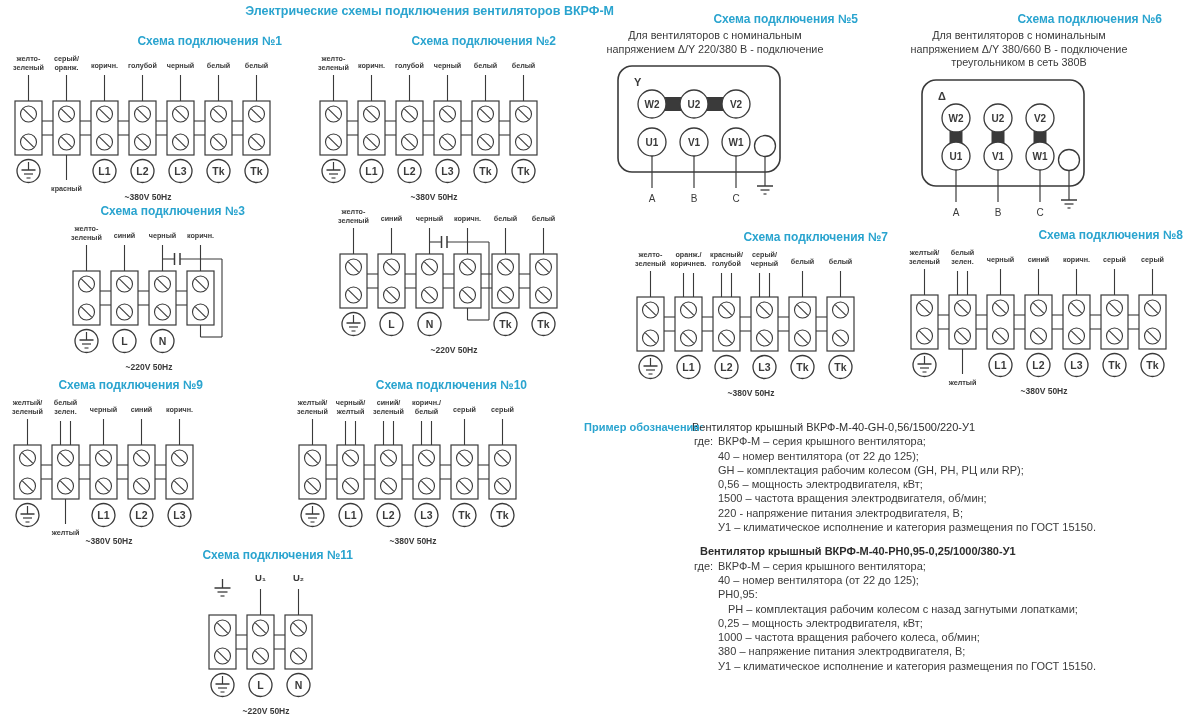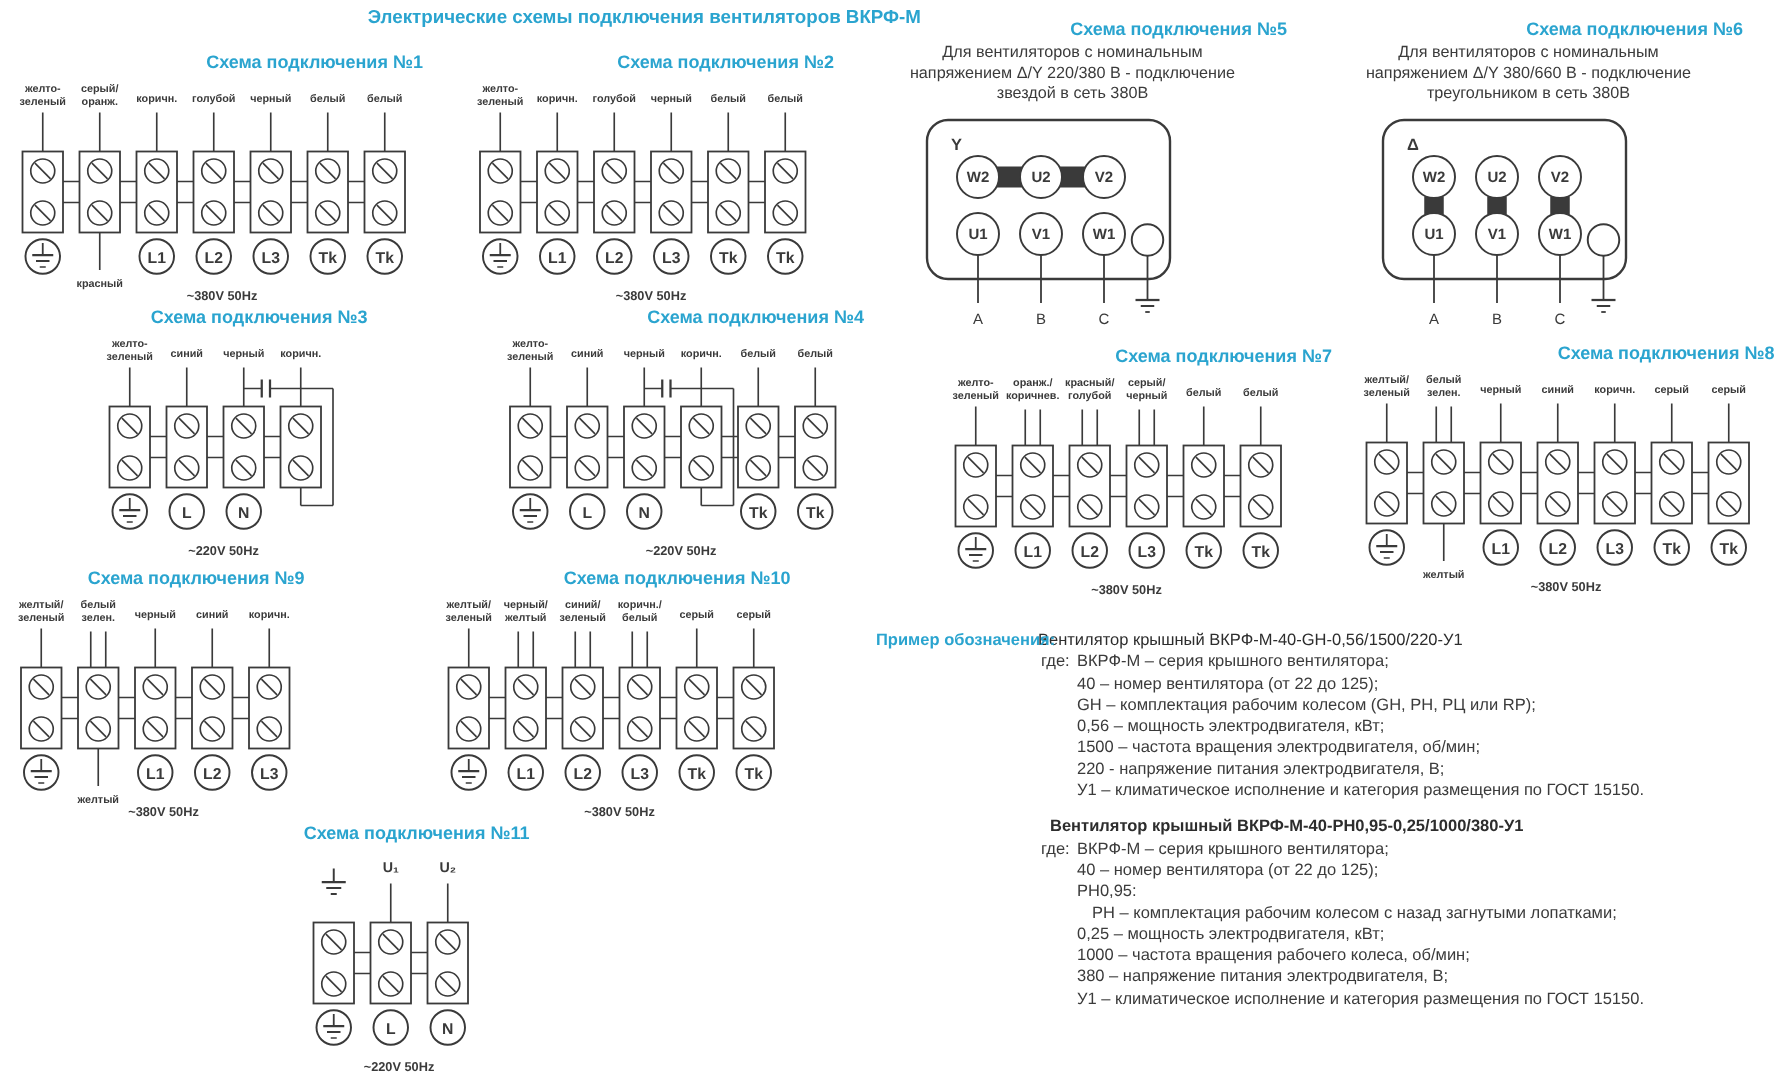--- a/index.html
+++ b/index.html
@@ -254,21 +254,20 @@
           <line x1="117" y1="32" x2="117" y2="44" stroke="#3a3a3a" stroke-width="1.5"></line>
           <line x1="117" y1="38" x2="159" y2="38" stroke="#3a3a3a" stroke-width="1.1"></line>
           <line x1="159" y1="38" x2="159" y2="116" stroke="#3a3a3a" stroke-width="1.1"></line>
           <line x1="159" y1="116" x2="137.5" y2="116" stroke="#3a3a3a" stroke-width="1.1"></line>
           <line x1="137.5" y1="116" x2="137.5" y2="104" stroke="#3a3a3a" stroke-width="1.1"></line>
         </g>
         <text x="86" y="149" font-size="8.5" font-weight="bold" fill="#3a3a3a" text-anchor="middle">~220V 50Hz</text>
       </svg></div>
 </div>
 <div class="scheme" style="left:328px;top:204px;width:248px">
-  <div class="scheme-title">Схема подключения №4</div>
   <div class="diagram"><svg width="245" height="152" viewBox="0 0 245 152">
         <rect x="10" y="50" width="27" height="54" fill="none" stroke="#3a3a3a" stroke-width="1.2"></rect>
         <circle cx="23.5" cy="63" r="8" fill="none" stroke="#3a3a3a" stroke-width="1.1"></circle>
         <line x1="18.3" y1="57.8" x2="28.7" y2="68.2" stroke="#3a3a3a" stroke-width="1.1"></line>
         <circle cx="23.5" cy="91" r="8" fill="none" stroke="#3a3a3a" stroke-width="1.1"></circle>
         <line x1="18.3" y1="85.8" x2="28.7" y2="96.2" stroke="#3a3a3a" stroke-width="1.1"></line>
         <line x1="23.5" y1="24" x2="23.5" y2="50" stroke="#3a3a3a" stroke-width="1.1"></line>
         <text x="23.5" y="10" font-size="7.2" font-weight="bold" fill="#3a3a3a" text-anchor="middle">желто-</text>
         <text x="23.5" y="19" font-size="7.2" font-weight="bold" fill="#3a3a3a" text-anchor="middle">зеленый</text>
         <line x1="37" y1="70" x2="48" y2="70" stroke="#3a3a3a" stroke-width="1.1"></line>
@@ -341,21 +340,20 @@
           <line x1="137.5" y1="116" x2="137.5" y2="104" stroke="#3a3a3a" stroke-width="1.1"></line>
         </g>
         <text x="124" y="149" font-size="8.5" font-weight="bold" fill="#3a3a3a" text-anchor="middle">~220V 50Hz</text>
       </svg></div>
 </div>
 <div class="scheme" style="left:572px;top:12px;width:286px">
   <div class="scheme-title">Схема подключения №5</div>
   <div class="desc">
     <div>Для вентиляторов с номинальным</div>
     <div>напряжением Δ/Y 220/380 В - подключение</div>
-    <div>звездой в сеть 380В</div>
   </div>
   <div class="diagram"><svg width="250" height="148" viewBox="0 0 250 148">
         <rect x="28" y="2" width="162" height="106" rx="14" fill="none" stroke="#3a3a3a" stroke-width="1.6"></rect>
         <text x="44" y="22" font-size="11" font-weight="bold" fill="#3a3a3a">Y</text>
         <rect x="73.5" y="33" width="19" height="14" fill="#3a3a3a"></rect>
         <rect x="115.5" y="33" width="19" height="14" fill="#3a3a3a"></rect>
         <circle cx="62" cy="40" r="14" fill="#fff" stroke="#3a3a3a" stroke-width="1.3"></circle>
         <text x="62" y="43.5" font-size="10" font-weight="bold" fill="#3a3a3a" text-anchor="middle">W2</text>
         <circle cx="62" cy="78" r="14" fill="#fff" stroke="#3a3a3a" stroke-width="1.3"></circle>
         <text x="62" y="81.5" font-size="10" font-weight="bold" fill="#3a3a3a" text-anchor="middle">U1</text>

